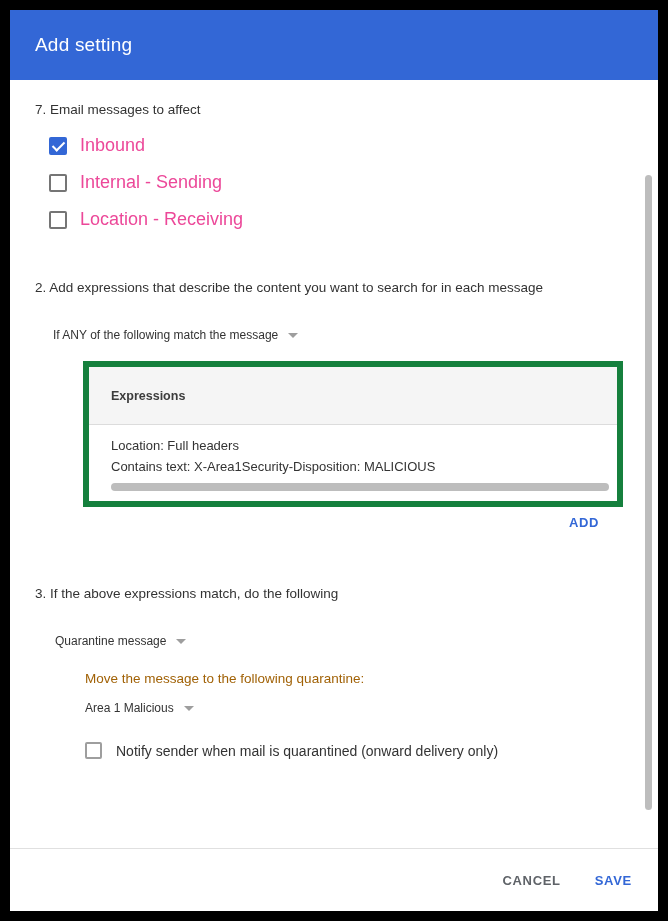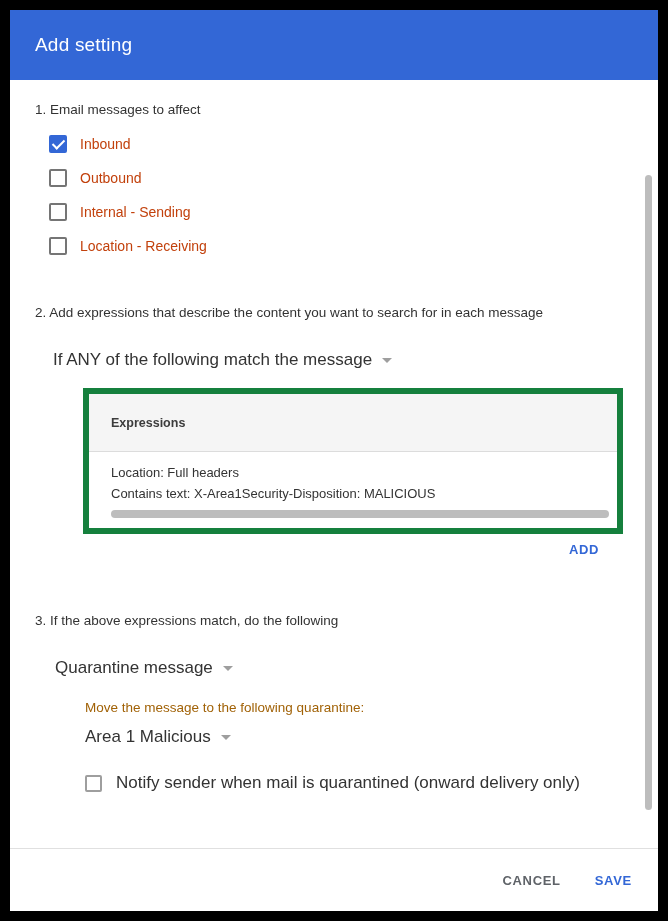--- a/index.html
+++ b/index.html
@@ -98,32 +98,32 @@
     position: absolute;
     left: 4px;
     top: 0px;
     width: 5px;
     height: 10px;
     border: solid #ffffff;
     border-width: 0 2px 2px 0;
     transform: rotate(45deg);
   }
   .cb-label {
-    font-size: 14px;
-    color: #c2410c;
+    font-size: 18px;
+    color: #ec4899;
     margin-left: 13px;
   }
   .spacer-lg { height: 34px; }
   .spacer-md { height: 22px; }
   .spacer-sm { height: 12px; }
 
   .dropdown {
     display: inline-flex;
     align-items: center;
-    font-size: 17px;
+    font-size: 12px;
     color: #333333;
     cursor: default;
   }
   .caret {
     display: inline-block;
     margin-left: 10px;
     width: 0;
     height: 0;
     border-left: 5px solid transparent;
     border-right: 5px solid transparent;
@@ -198,21 +198,21 @@
   .notify-cb {
     width: 17px;
     height: 17px;
     border: 2px solid #9e9e9e;
     border-radius: 2px;
     box-sizing: border-box;
     flex: 0 0 17px;
     background: #ffffff;
   }
   .notify-label {
-    font-size: 17px;
+    font-size: 14px;
     color: #333333;
     margin-left: 14px;
   }
   .dialog-footer {
     flex: 0 0 62px;
     display: flex;
     align-items: center;
     justify-content: flex-end;
     padding-right: 12px;
     background: #ffffff;
@@ -235,29 +235,25 @@
 
 <div class="screen">
   <div class="dialog">
 
     <div class="dialog-header">
       <div class="dialog-title">Add setting</div>
     </div>
 
     <div class="dialog-body">
 
-      <div class="section-label">1. Email messages to affect</div>
+      <div class="section-label">7. Email messages to affect</div>
 
       <div class="checkbox-row">
         <span class="cb checked"></span>
         <span class="cb-label">Inbound</span>
-      </div>
-      <div class="checkbox-row">
-        <span class="cb"></span>
-        <span class="cb-label">Outbound</span>
       </div>
       <div class="checkbox-row">
         <span class="cb"></span>
         <span class="cb-label">Internal - Sending</span>
       </div>
       <div class="checkbox-row">
         <span class="cb"></span>
         <span class="cb-label">Location - Receiving</span>
       </div>
 

